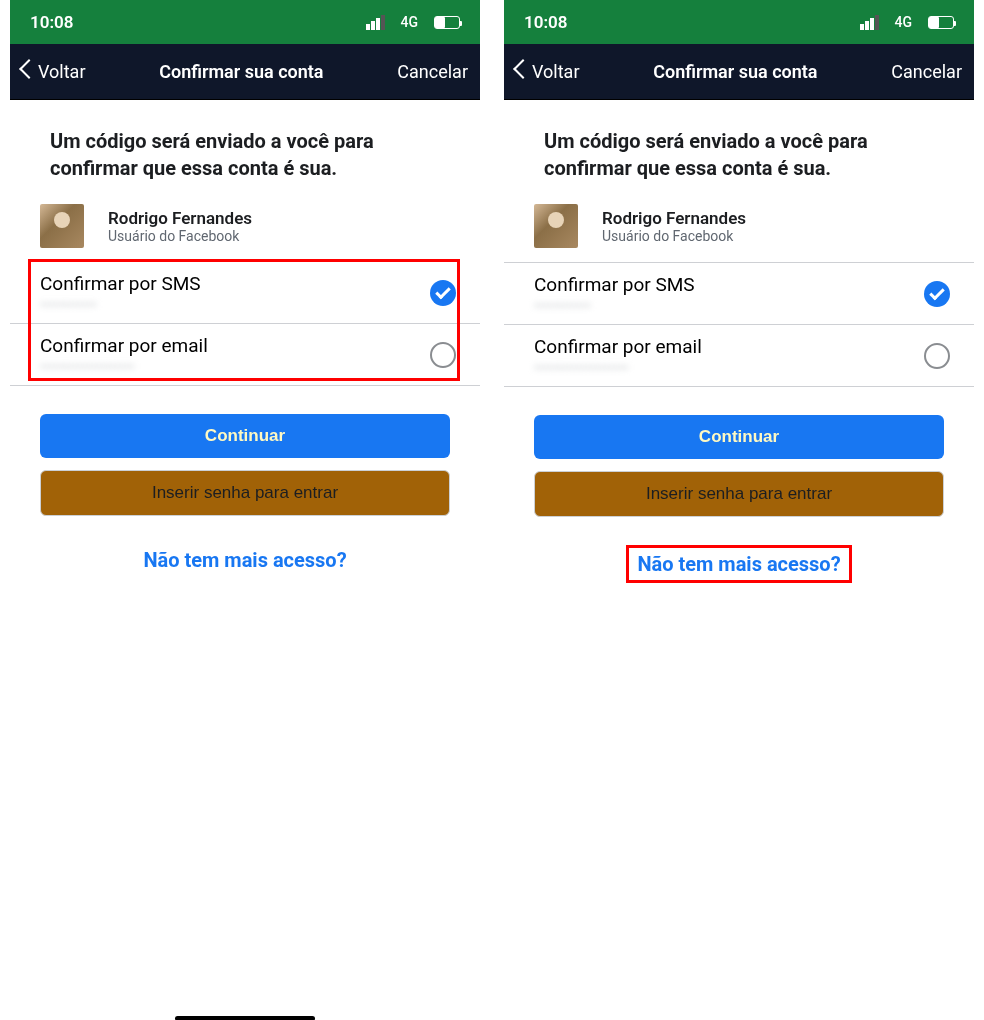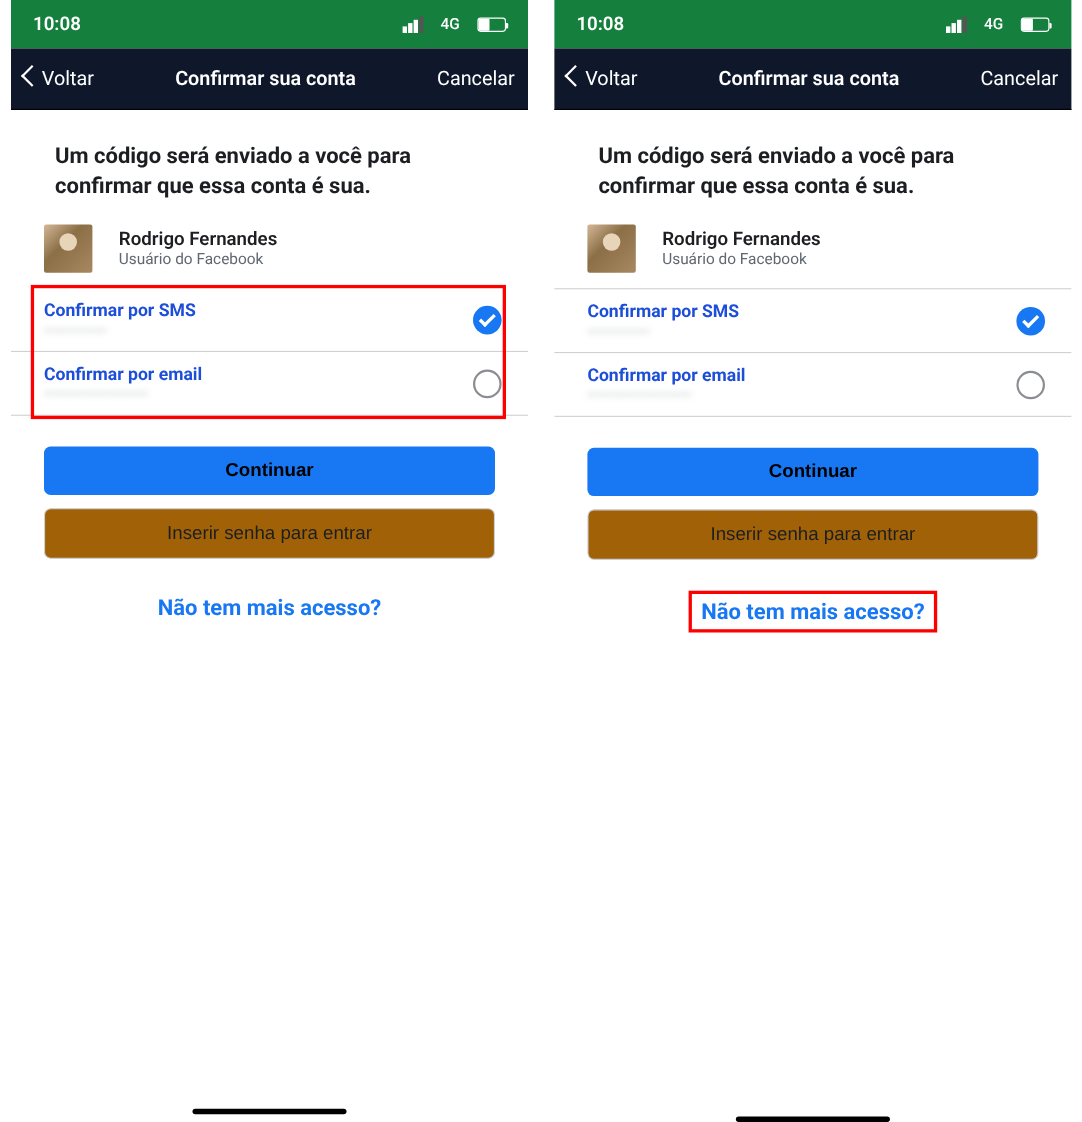--- a/index.html
+++ b/index.html
@@ -35,31 +35,31 @@
     .avatar { width: 44px; height: 44px; background: linear-gradient(135deg, #d4b896 0%, #8b6f47 40%, #a88860 100%); border-radius: 2px; position: relative; overflow: hidden; }
     .avatar::after { content: ""; position: absolute; top: 8px; left: 14px; width: 16px; height: 16px; background: #e8d4b8; border-radius: 50%; }
     .user-info { display: flex; flex-direction: column; }
     .user-name { font-size: 17px; font-weight: 600; color: #1c1e21; }
     .user-sub { font-size: 14px; color: #606770; }
 
     .options-wrap { position: relative; }
     .option { display: flex; align-items: center; justify-content: space-between; padding: 10px 24px 10px 30px; border-bottom: 0.5px solid #ced0d4; cursor: pointer; }
     .option:first-child { border-top: 0.5px solid #ced0d4; }
     .option-text { display: flex; flex-direction: column; gap: 2px; }
-    .option-title { font-size: 16px; font-weight: 700; color: #1d4ed8; }
+    .option-title { font-size: 19px; font-weight: 400; color: #000000; }
     .option-value { font-size: 14px; color: #bcc0c4; filter: blur(3px); user-select: none; }
 
     .radio { width: 26px; height: 26px; border-radius: 50%; flex-shrink: 0; }
     .radio.unchecked { border: 2px solid #8a8d91; }
     .radio.checked { background: #1877f2; display: flex; align-items: center; justify-content: center; }
     .checkmark { width: 14px; height: 8px; border-left: 3px solid #fff; border-bottom: 3px solid #fff; transform: rotate(-45deg) translate(1px, -1px); }
 
     .buttons { padding: 28px 30px 0; display: flex; flex-direction: column; gap: 12px; }
     .btn { width: 100%; padding: 12px; border-radius: 6px; font-size: 17px; font-weight: 600; text-align: center; cursor: pointer; border: none; }
-    .btn-primary { background: #1877f2; color: #000000; }
+    .btn-primary { background: #1877f2; color: #fef9c3; }
     .btn-secondary { background: #a16207; color: #1c1e21; border: 1px solid #ccd0d5; font-weight: 500; }
     .link-wrap { text-align: center; margin-top: 16px; }
     .link { color: #1877f2; font-size: 20px; font-weight: 700; cursor: pointer; display: inline-block; padding: 4px 8px; }
 
     .highlight-box { border: 3px solid #ff0000; }
     .highlight-options { position: absolute; top: -3px; left: 18px; right: 20px; height: 122px; border: 3px solid #ff0000; pointer-events: none; }
 
     .home-indicator { width: 140px; height: 5px; background: #000; border-radius: 3px; margin: 440px auto 8px; }
   </style>
 </head>

